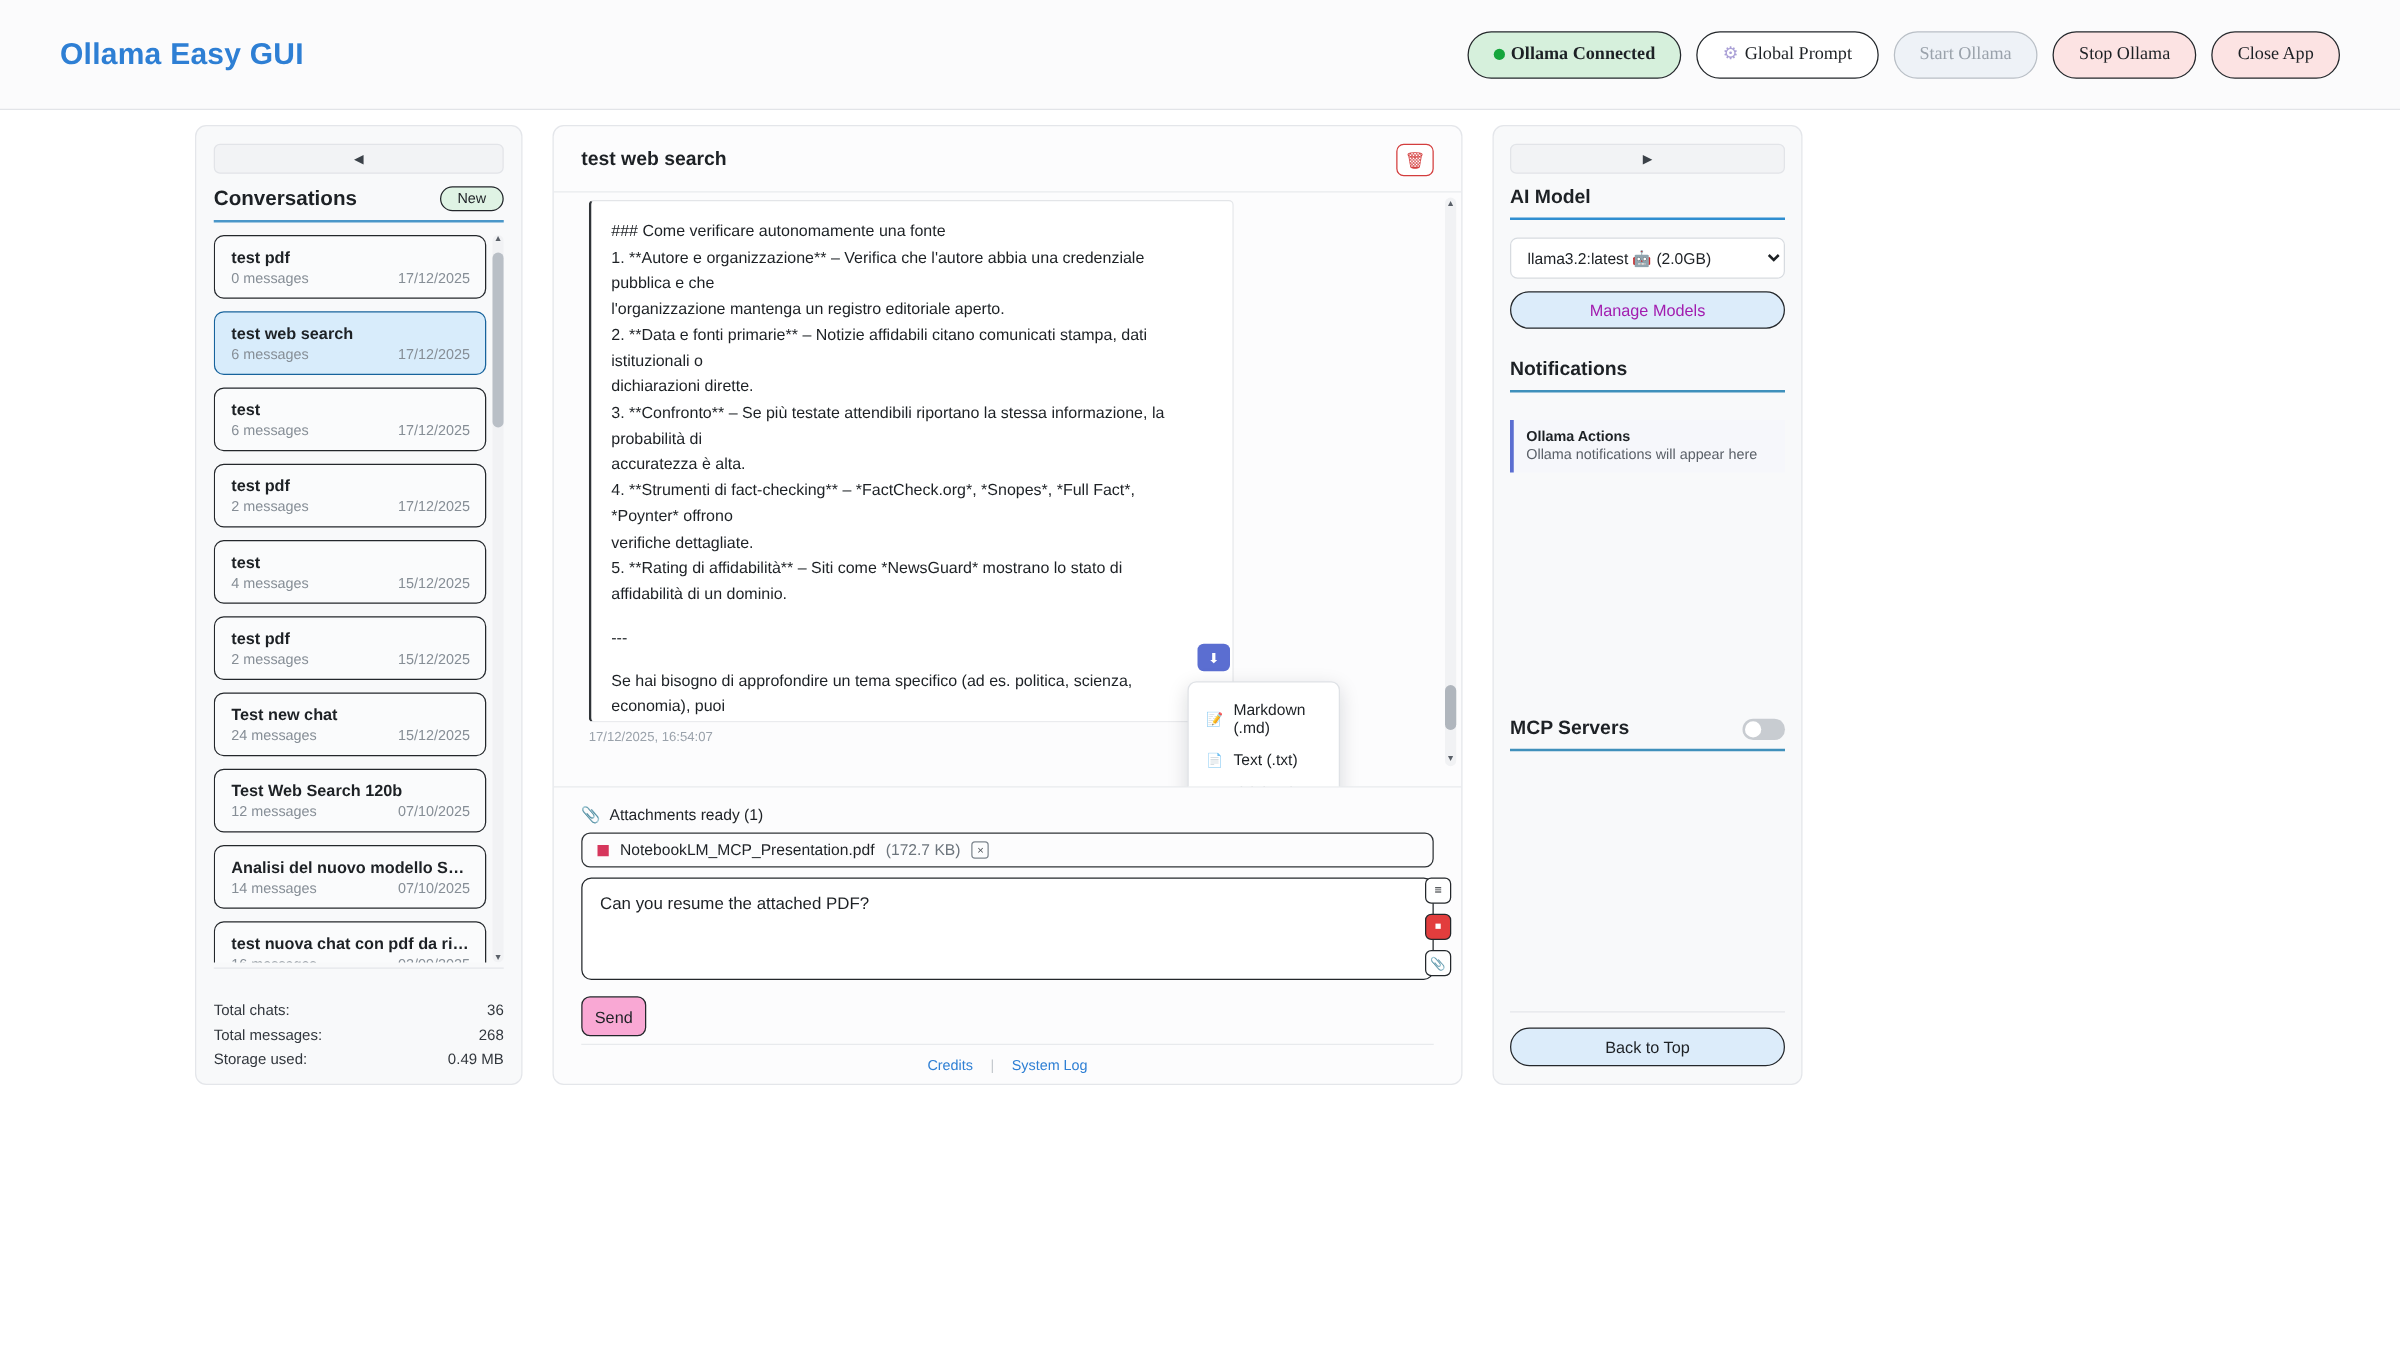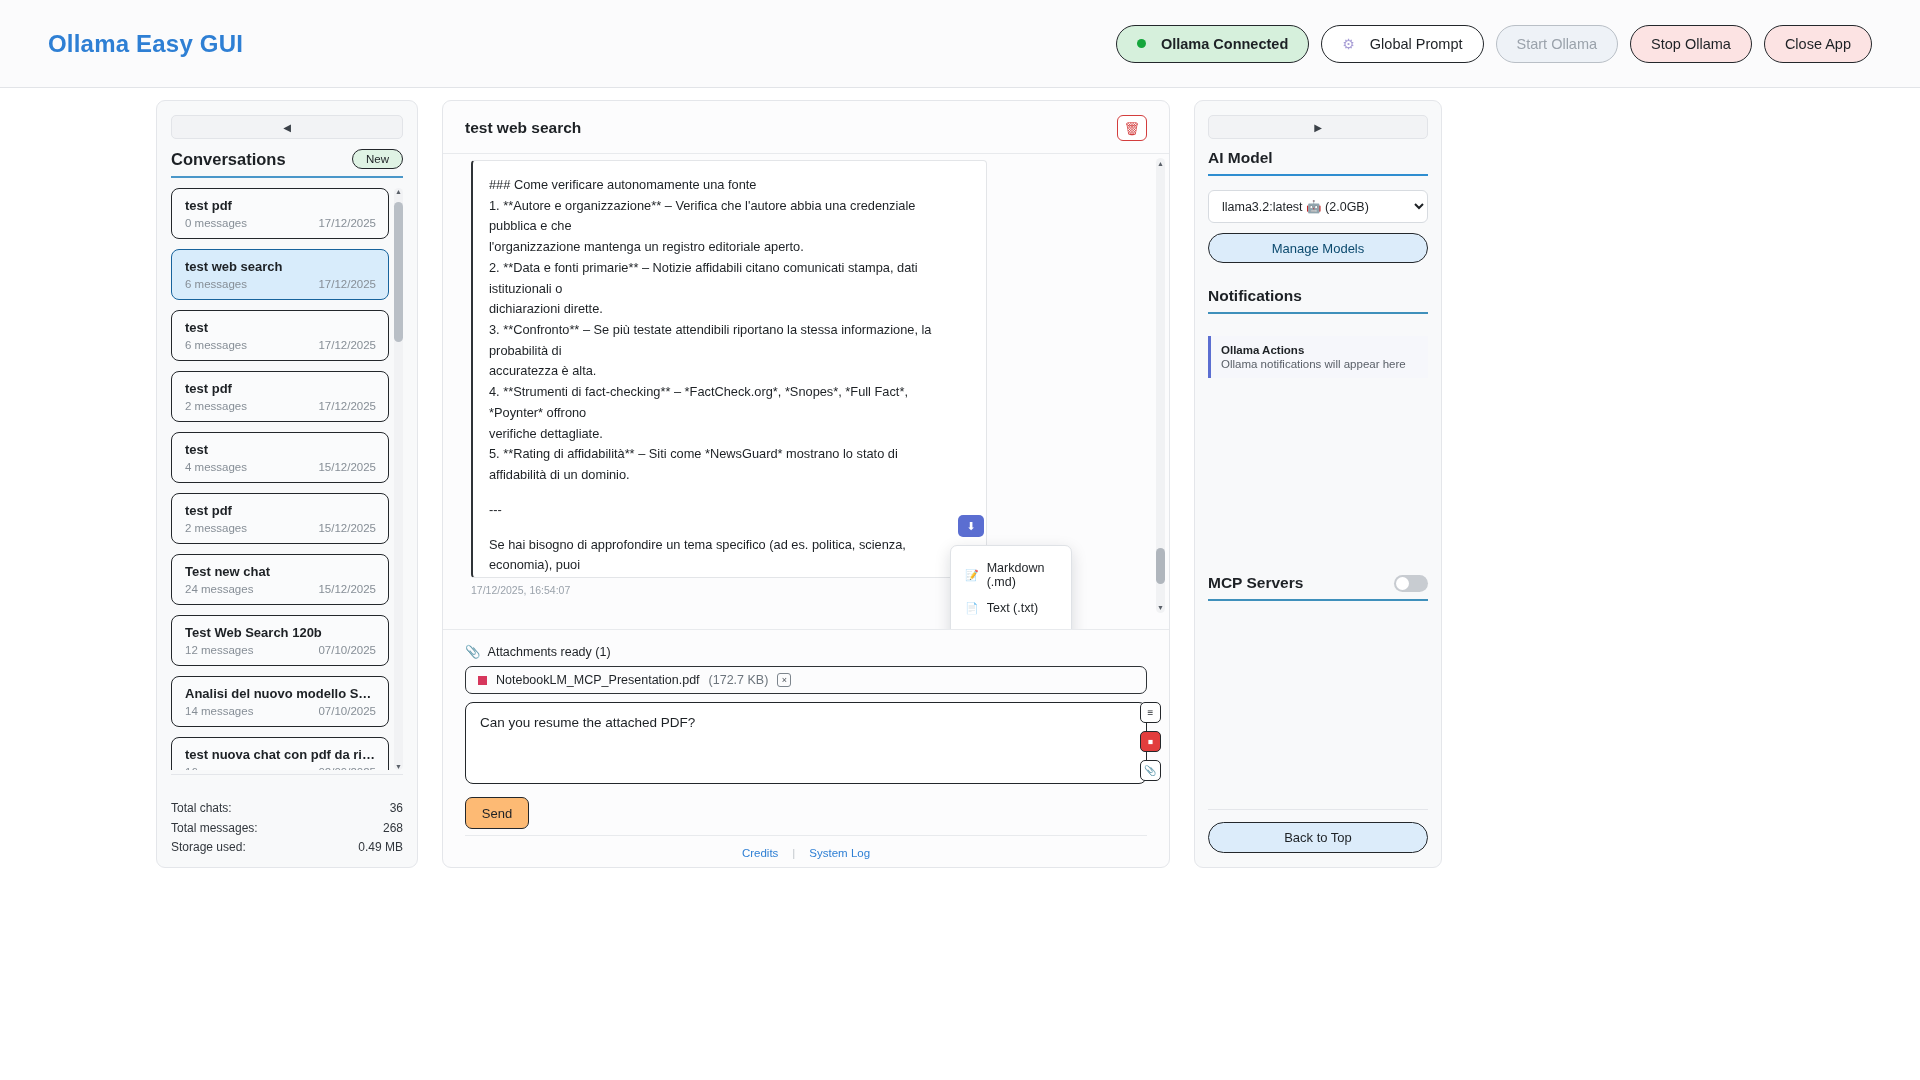--- a/index.html
+++ b/index.html
@@ -32,27 +32,28 @@
     display: flex;
     align-items: center;
     gap: 12px;
   }
   .pill {
     border-radius: 22px;
     padding: 0 20px;
     height: 38px;
     display: flex;
     align-items: center;
-    gap: 15px;
+    gap: 5px;
     font-size: 14.5px;
     background: #ffffff;
     border: 1.6px solid #23272b;
     color: #1d2125;
     white-space: nowrap;
     cursor: pointer;
+    font-family: Liberation Serif, serif;
   }
   .pill.connected { background: #d6f0dc; border-color: #23272b; font-weight: 600; }
   .dot-green { width: 9px; height: 9px; border-radius: 50%; background: #15a63c; display:inline-block;}
   .pill.disabled { background: #eef2f7; border: 1.6px solid #b9bfc6; color: #9aa2ab; cursor: default; }
   .pill.danger { background: #fce3e3; border-color: #23272b; }
   .gear-ico { font-size: 14px; color: #a99fd6; line-height: 1; }
 
   
   .workspace {
     display: flex;
@@ -277,24 +278,24 @@
   .sq-btn {
     width: 21px; height: 21px;
     border-radius: 5px;
     display: flex; align-items: center; justify-content: center;
     font-size: 10px; cursor: pointer;
   }
   .sq-dark { border: 1.5px solid #23272b; background: #fff; color: #23272b;}
   .sq-red { border: 1.5px solid #23272b; background: #e23d3d; color: #fff;}
   .send-btn {
     margin-top: 13px;
-    width: 64px; height: 32px;
+    width: 52px; height: 32px;
     border: 1.6px solid #23272b;
     border-radius: 7px;
-    background: #fdba74;
+    background: #f9a8d4;
     font-size: 13px; color: #1d2125;
     cursor: pointer;
   }
   .footer-links {
     border-top: 1px solid #e8eaed;
     margin-top: 6px;
     padding: 11px 0 0 0;
     display: flex; align-items: center; justify-content: center; gap: 14px;
     font-size: 11.5px;
   }
@@ -328,21 +329,21 @@
   }
   .model-info { padding: 9px 4px 4px 10px; }
   .mi-name { font-size: 12px; font-weight: bold; color: #1d2125;}
   .mi-row { font-size: 11.5px; color: #5a6068; margin-top: 3px; display: flex; gap: 6px; align-items: center;}
   .manage-btn {
     margin-top: 10px;
     width: 100%; height: 30px;
     border: 1.6px solid #23272b;
     border-radius: 16px;
     background: #dcecfa;
-    font-size: 13px; color: #0c4a6e;
+    font-size: 13px; color: #a21caf;
     cursor: pointer;
   }
   .notif-card {
     border-left: 3px solid #5b6ed1;
     background: #f6f7fb;
     padding: 8px 10px;
     margin-top: 22px;
   }
   .nc-title { font-size: 11.5px; font-weight: bold; color: #1d2125;}
   .nc-sub { font-size: 11.5px; color: #5a6068; margin-top: 2px;}

